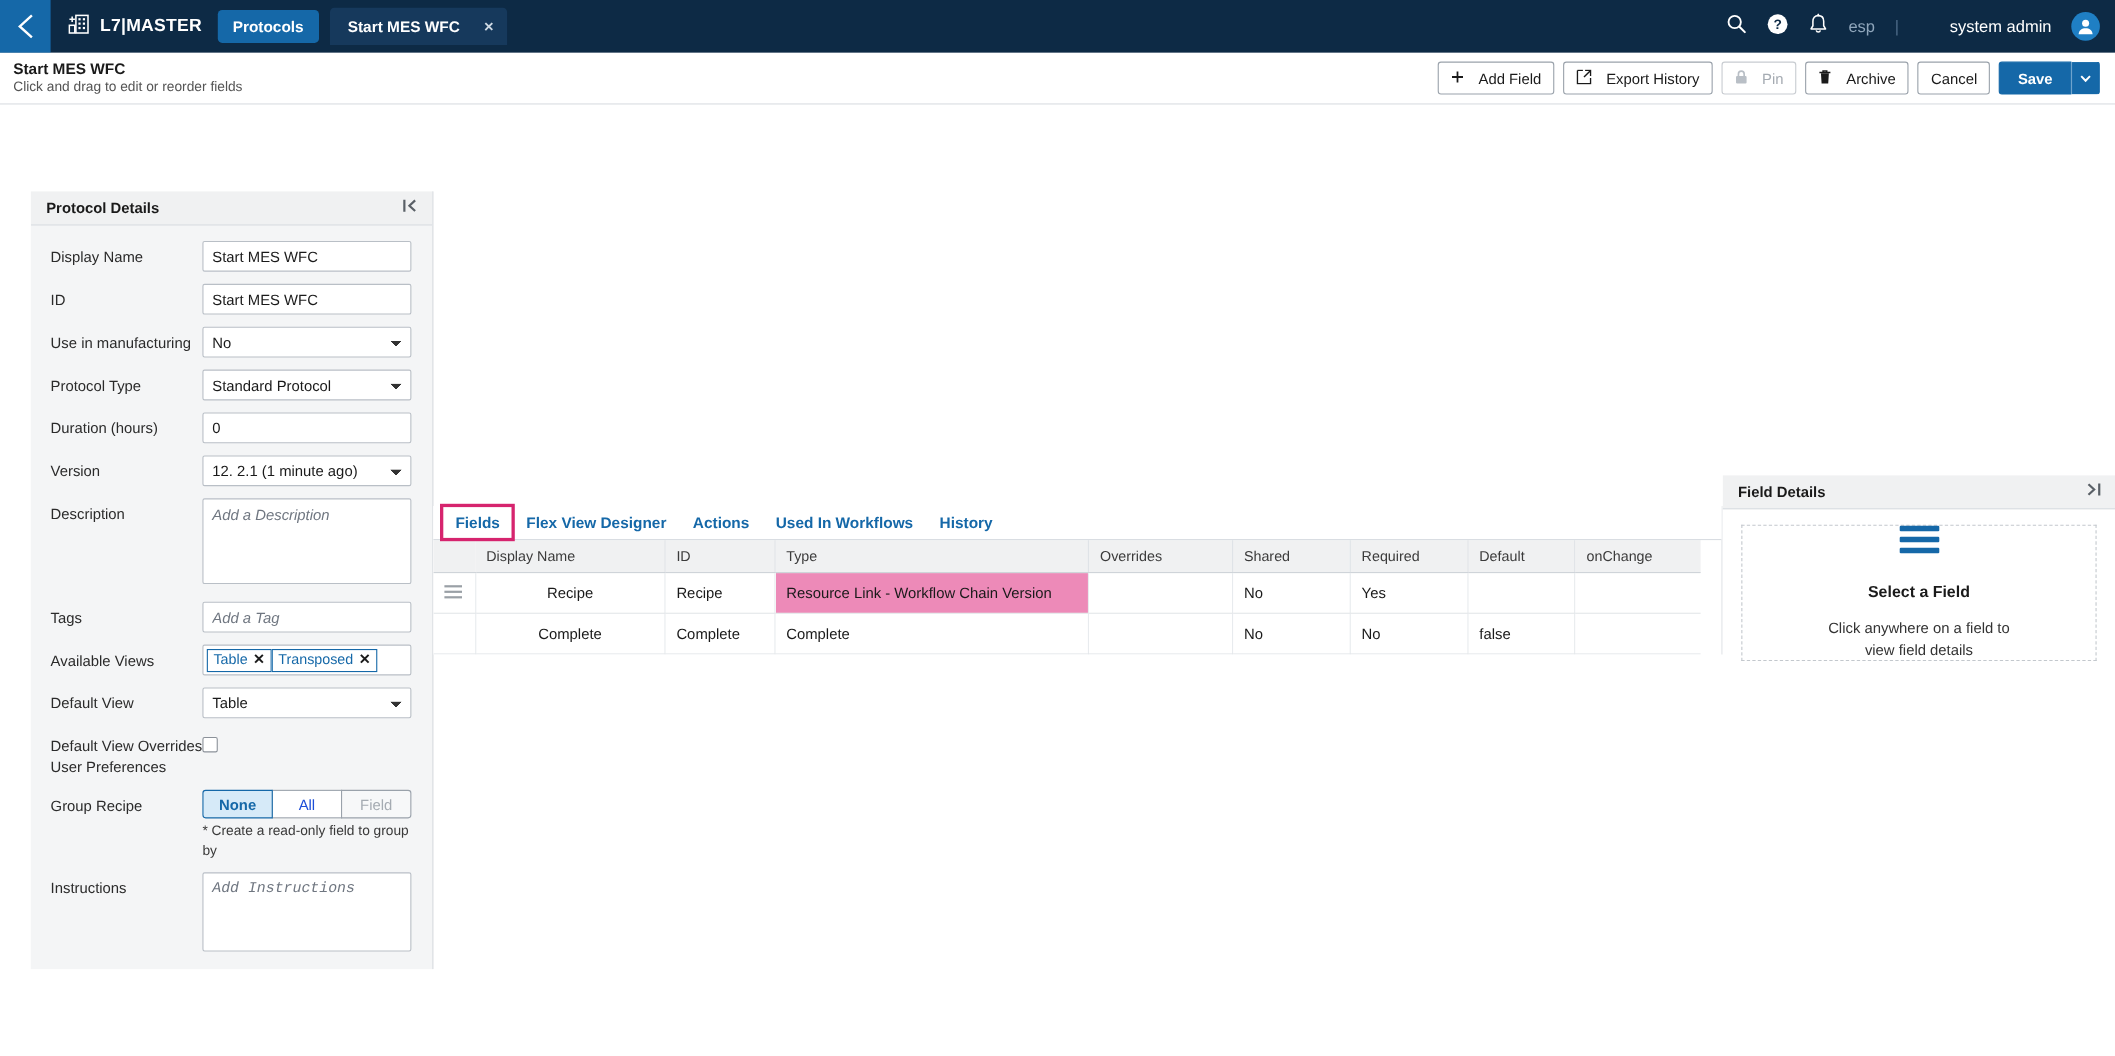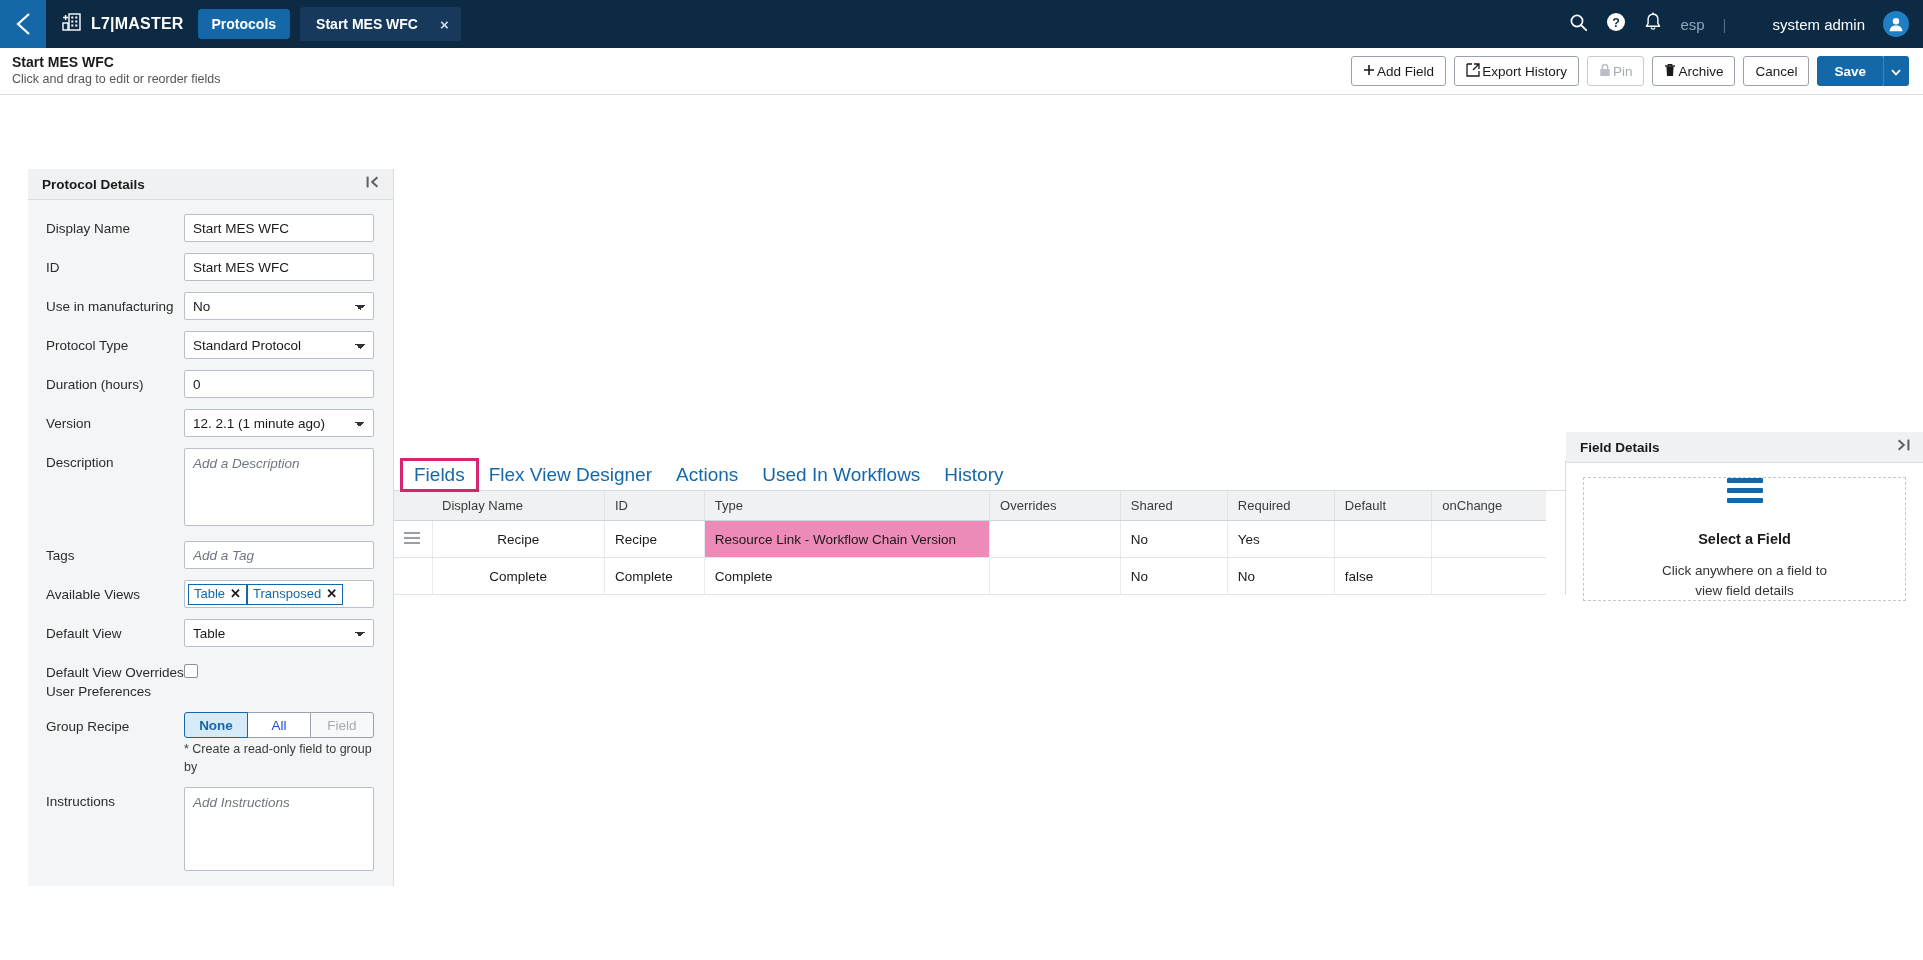--- a/index.html
+++ b/index.html
@@ -103,21 +103,21 @@
     display: flex; align-items: center; gap: 8px;
   }
   .btn {
     height: 30px;
     border: 1px solid #9aa2ab;
     background: #fff;
     border-radius: 3px;
     font-size: 13.5px;
     color: #1a1a1a;
     padding: 0 11px;
-    display: inline-flex; align-items: center; gap: 2px;
+    display: inline-flex; align-items: center; gap: 13px;
     cursor: pointer;
     font-family: "Liberation Sans", sans-serif;
     white-space: nowrap;
   }
   .btn.disabled { color: #a5abb2; border-color: #c8ccd1; cursor: default; }
   .btn-primary {
     background: #1568a8; border-color: #1568a8; color: #fff;
     font-weight: bold; padding: 0 16px;
     border-radius: 3px 0 0 3px;
   }
@@ -189,21 +189,21 @@
       linear-gradient(45deg, transparent 50%, #333 50%),
       linear-gradient(135deg, #333 50%, transparent 50%);
     background-position: calc(100% - 13px) 12px, calc(100% - 8px) 12px;
     background-size: 5px 5px, 5px 5px;
     background-repeat: no-repeat;
   }
   textarea.inp {
     height: 78px; padding: 6px 8px; resize: none;
     line-height: 1.35;
   }
-  textarea.inp.tall { height: 84px; }
+  textarea.inp.tall { height: 72px; font-family: Liberation Mono, monospace; }
   .tagbox {
     width: 100%; min-height: 28px;
     border: 1px solid #b9bfc6; border-radius: 2px; background: #fff;
     display: flex; align-items: center; gap: 0; padding: 2px 3px;
   }
   .tag {
     border: 1px solid #1568a8;
     color: #1568a8;
     font-size: 13px;
     padding: 1px 5px 2px 5px;
@@ -247,21 +247,21 @@
     height: 31px; flex: 0 0 31px;
     background: #fff;
     border-bottom: 1px solid #d9dde2;
     display: flex; align-items: stretch;
     padding-left: 8px;
     position: relative;
   }
   .tab {
     display: flex; align-items: center;
     padding: 0 12px;
-    font-size: 19px; font-weight: normal; color: #1568a8;
+    font-size: 14px; font-weight: bold; color: #1568a8;
     cursor: pointer;
     white-space: nowrap;
     position: relative;
   }
   .tab.highlighted {
     outline: 3px solid #d6246e;
     outline-offset: -1px;
     background: #fff;
     z-index: 5;
   }

